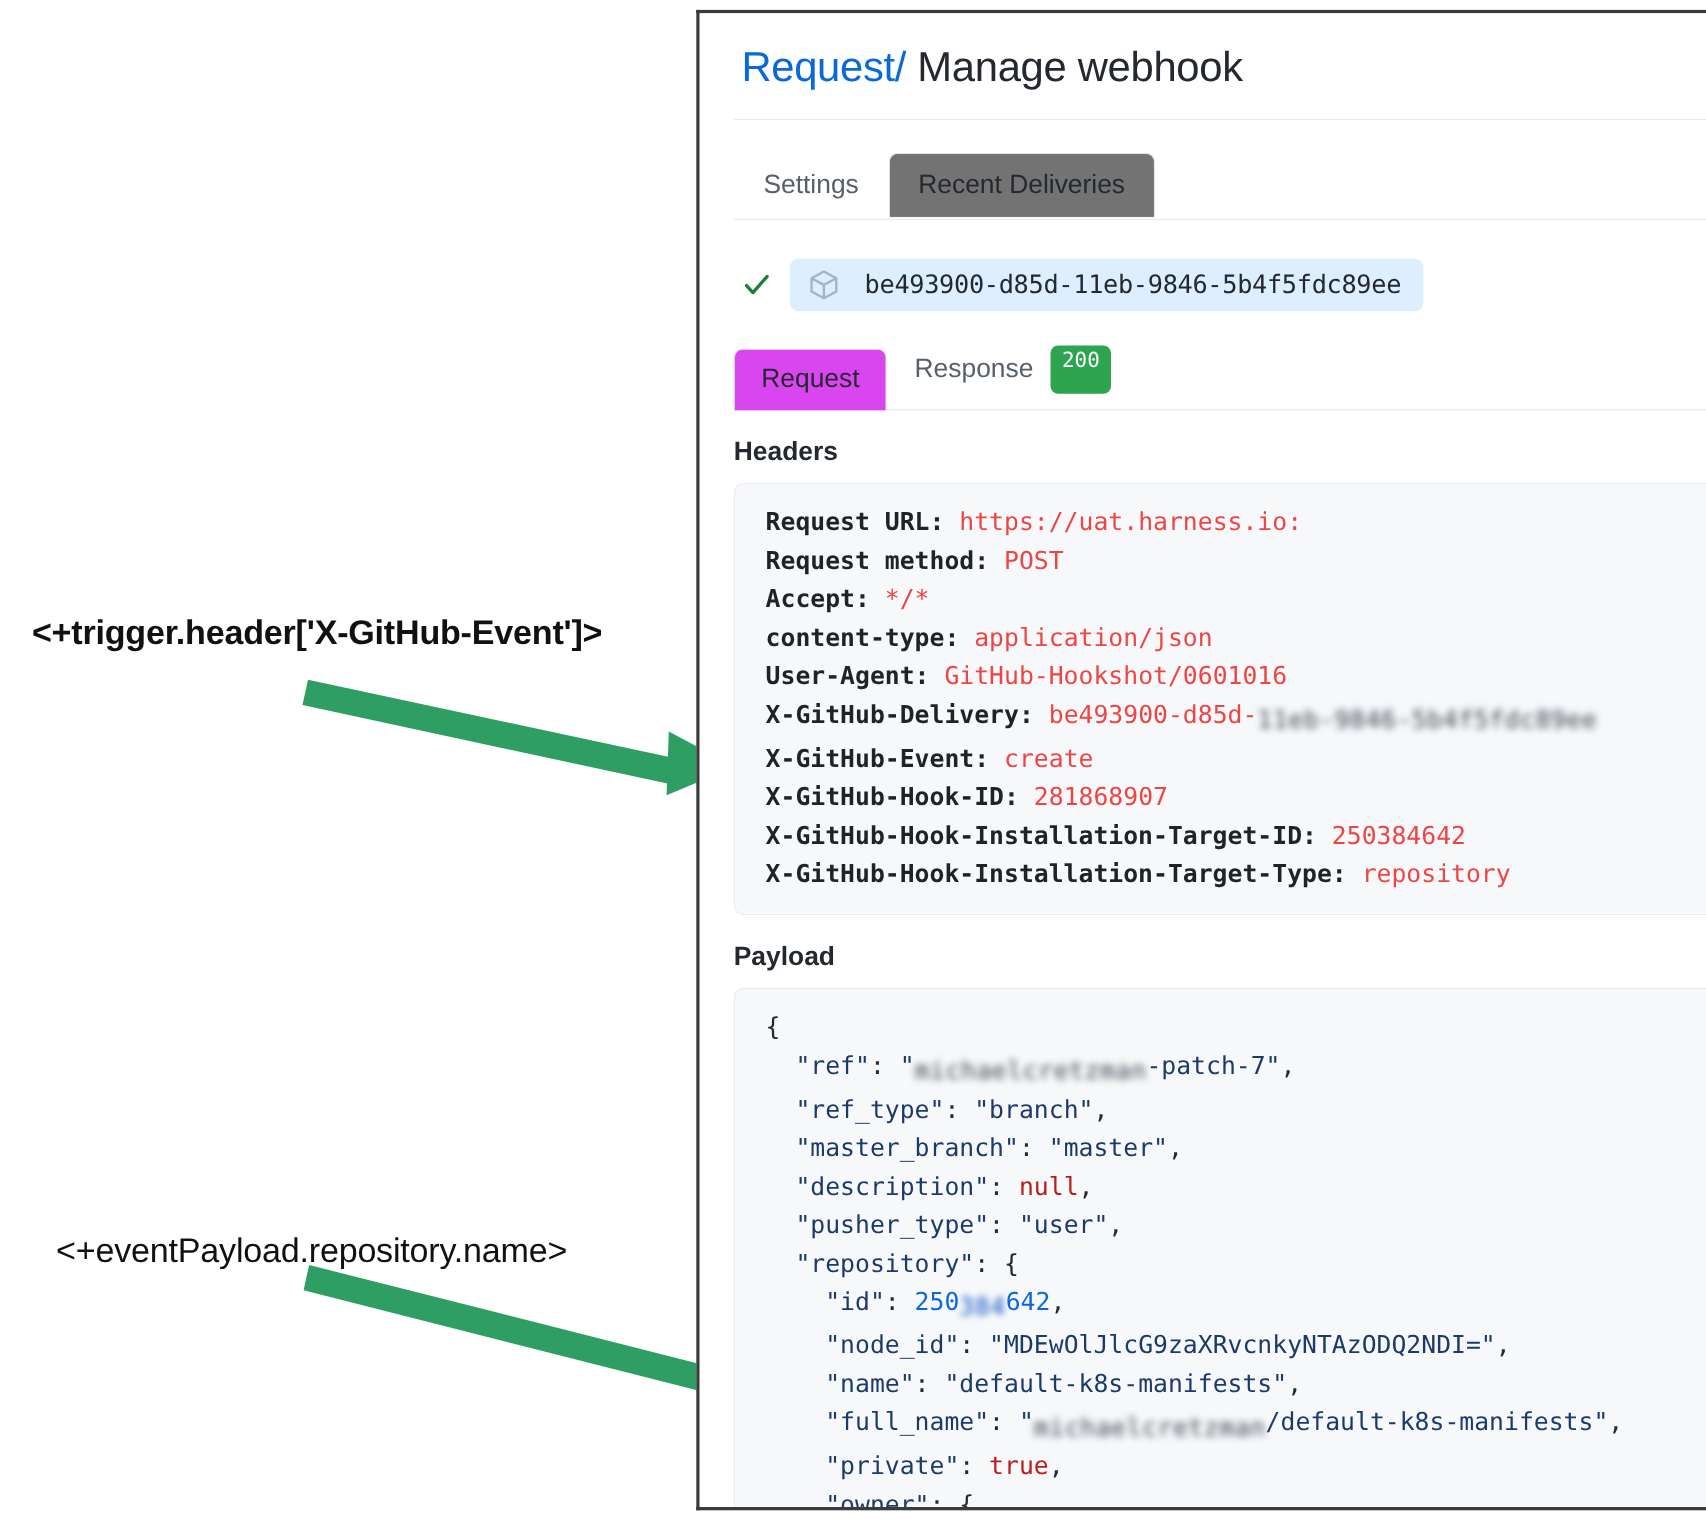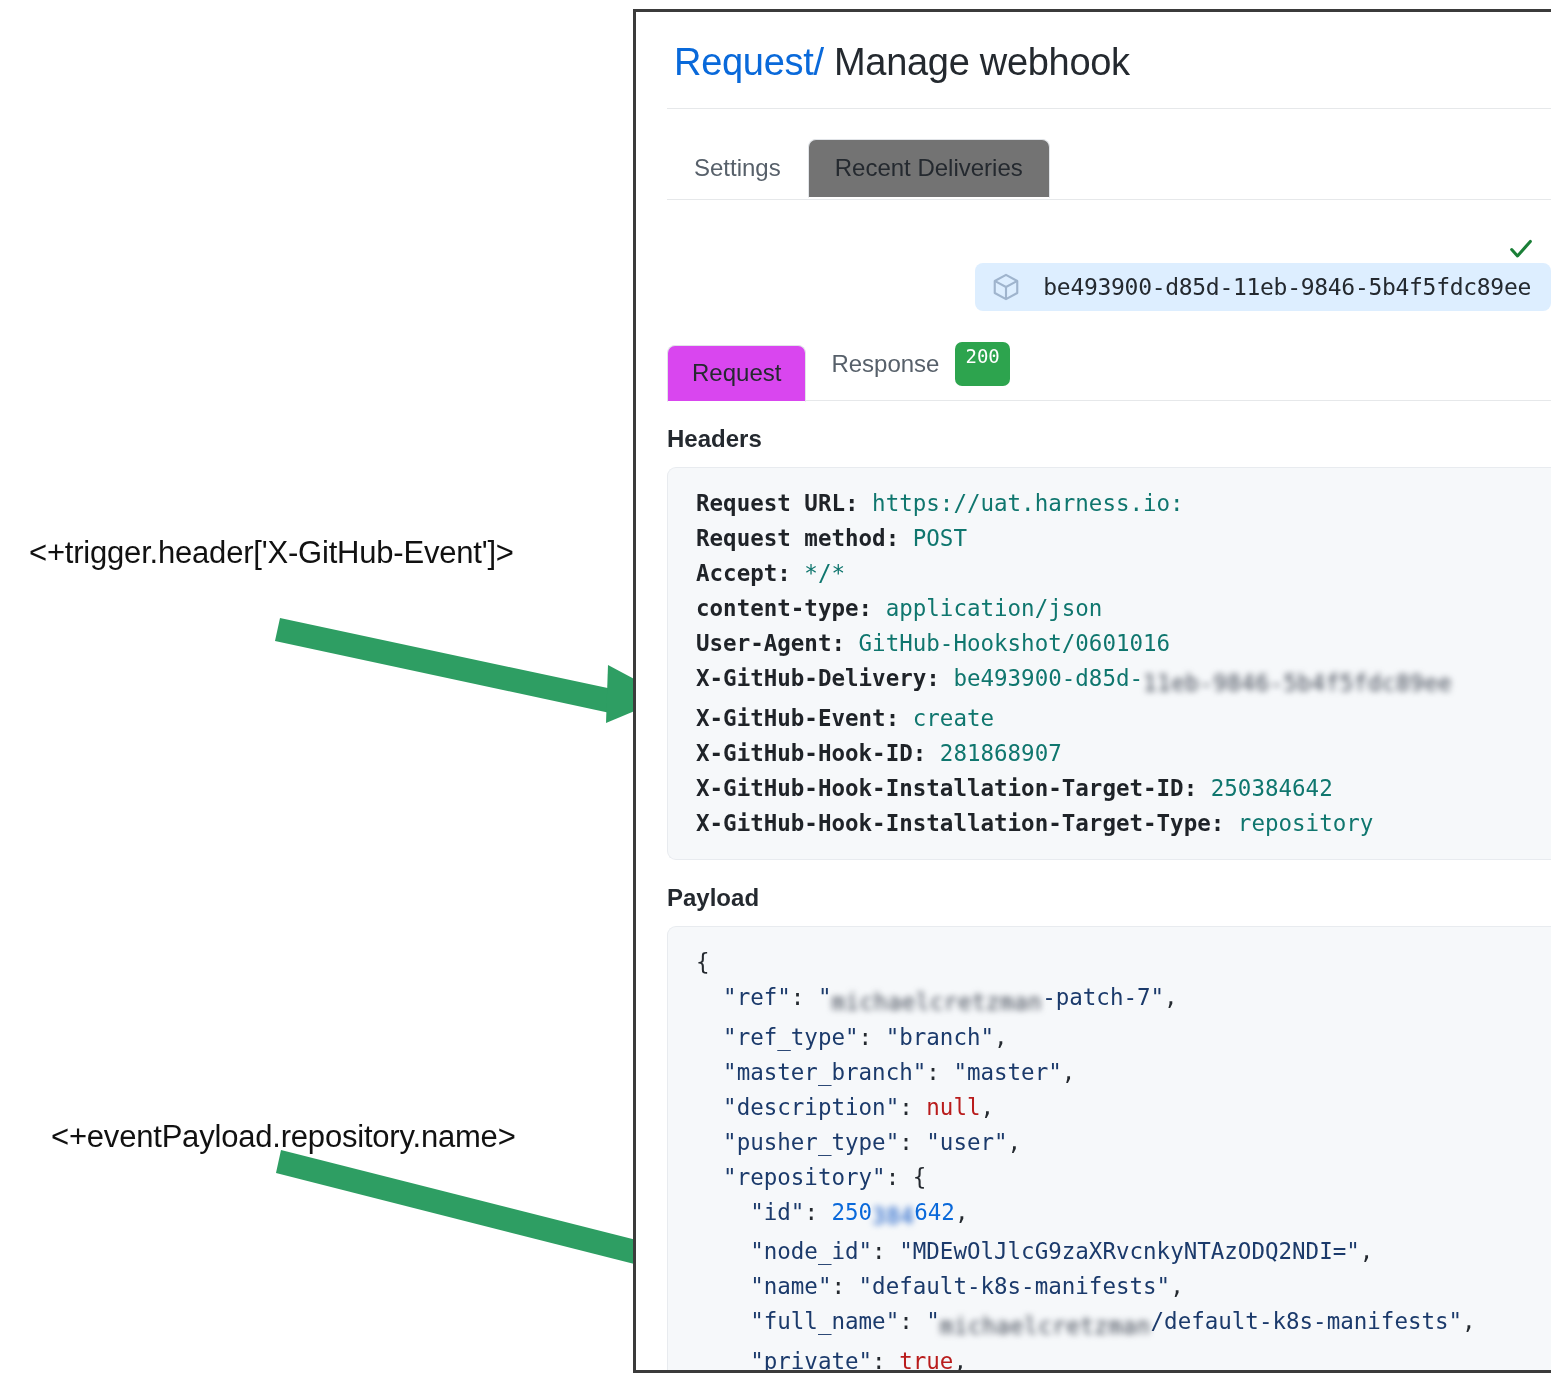--- a/index.html
+++ b/index.html
@@ -17,21 +17,21 @@
 
   
   .annotation {
     position: absolute;
     font-family: "Liberation Sans", sans-serif;
     font-size: 31px;
     color: #111111;
     white-space: nowrap;
     letter-spacing: -0.2px;
   }
-  #anno-trigger-header { left: 29px; top: 535px; }
+  #anno-trigger-header { left: 29px; top: 557px; font-weight: bold; }
   #anno-event-payload  { left: 51px; top: 1087px; margin-top: 32px; }
 
   .arrow-svg {
     position: absolute;
     left: 0;
     top: 0;
     width: 1551px;
     height: 1381px;
     pointer-events: none;
   }
@@ -112,23 +112,22 @@
   .outer-tabs-rule {
     height: 1px;
     background: #e6e8ea;
     margin-left: 31px;
     margin-top: -1px;
   }
 
   
   .delivery-row {
     display: flex;
-    align-items: flex-end;
+    align-items: center;
     margin: 35px 0 0 38px;
-    flex-direction: column;
   }
   .check-icon {
     width: 28px;
     height: 28px;
     flex: none;
     margin-right: 16px;
   }
   .delivery-chip {
     display: inline-flex;
     align-items: center;
@@ -216,21 +215,21 @@
     padding: 18px 0 18px 28px;
     box-sizing: border-box;
     font-family: "DejaVu Sans Mono", "Liberation Mono", monospace;
     font-size: 22.5px;
     line-height: 35px;
     color: #24292f;
     overflow: hidden;
     white-space: pre;
   }
   .hdr-name { font-weight: bold; color: #1f2328; }
-  .hdr-val  { color: #0f766e; }
+  .hdr-val  { color: #ef4444; }
 
   .redacted {
     display: inline-block;
     vertical-align: -5px;
     filter: blur(3.2px);
     color: #3c4350;
     letter-spacing: 0.5px;
   }
   .redacted-blue {
     display: inline-block;

